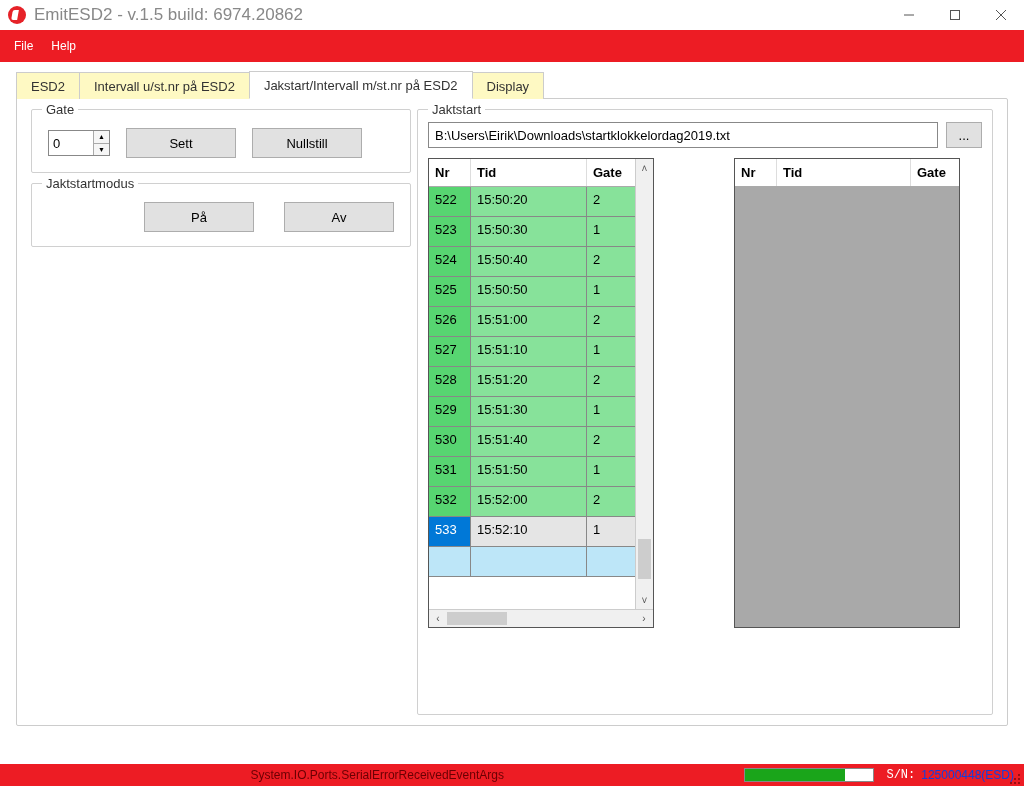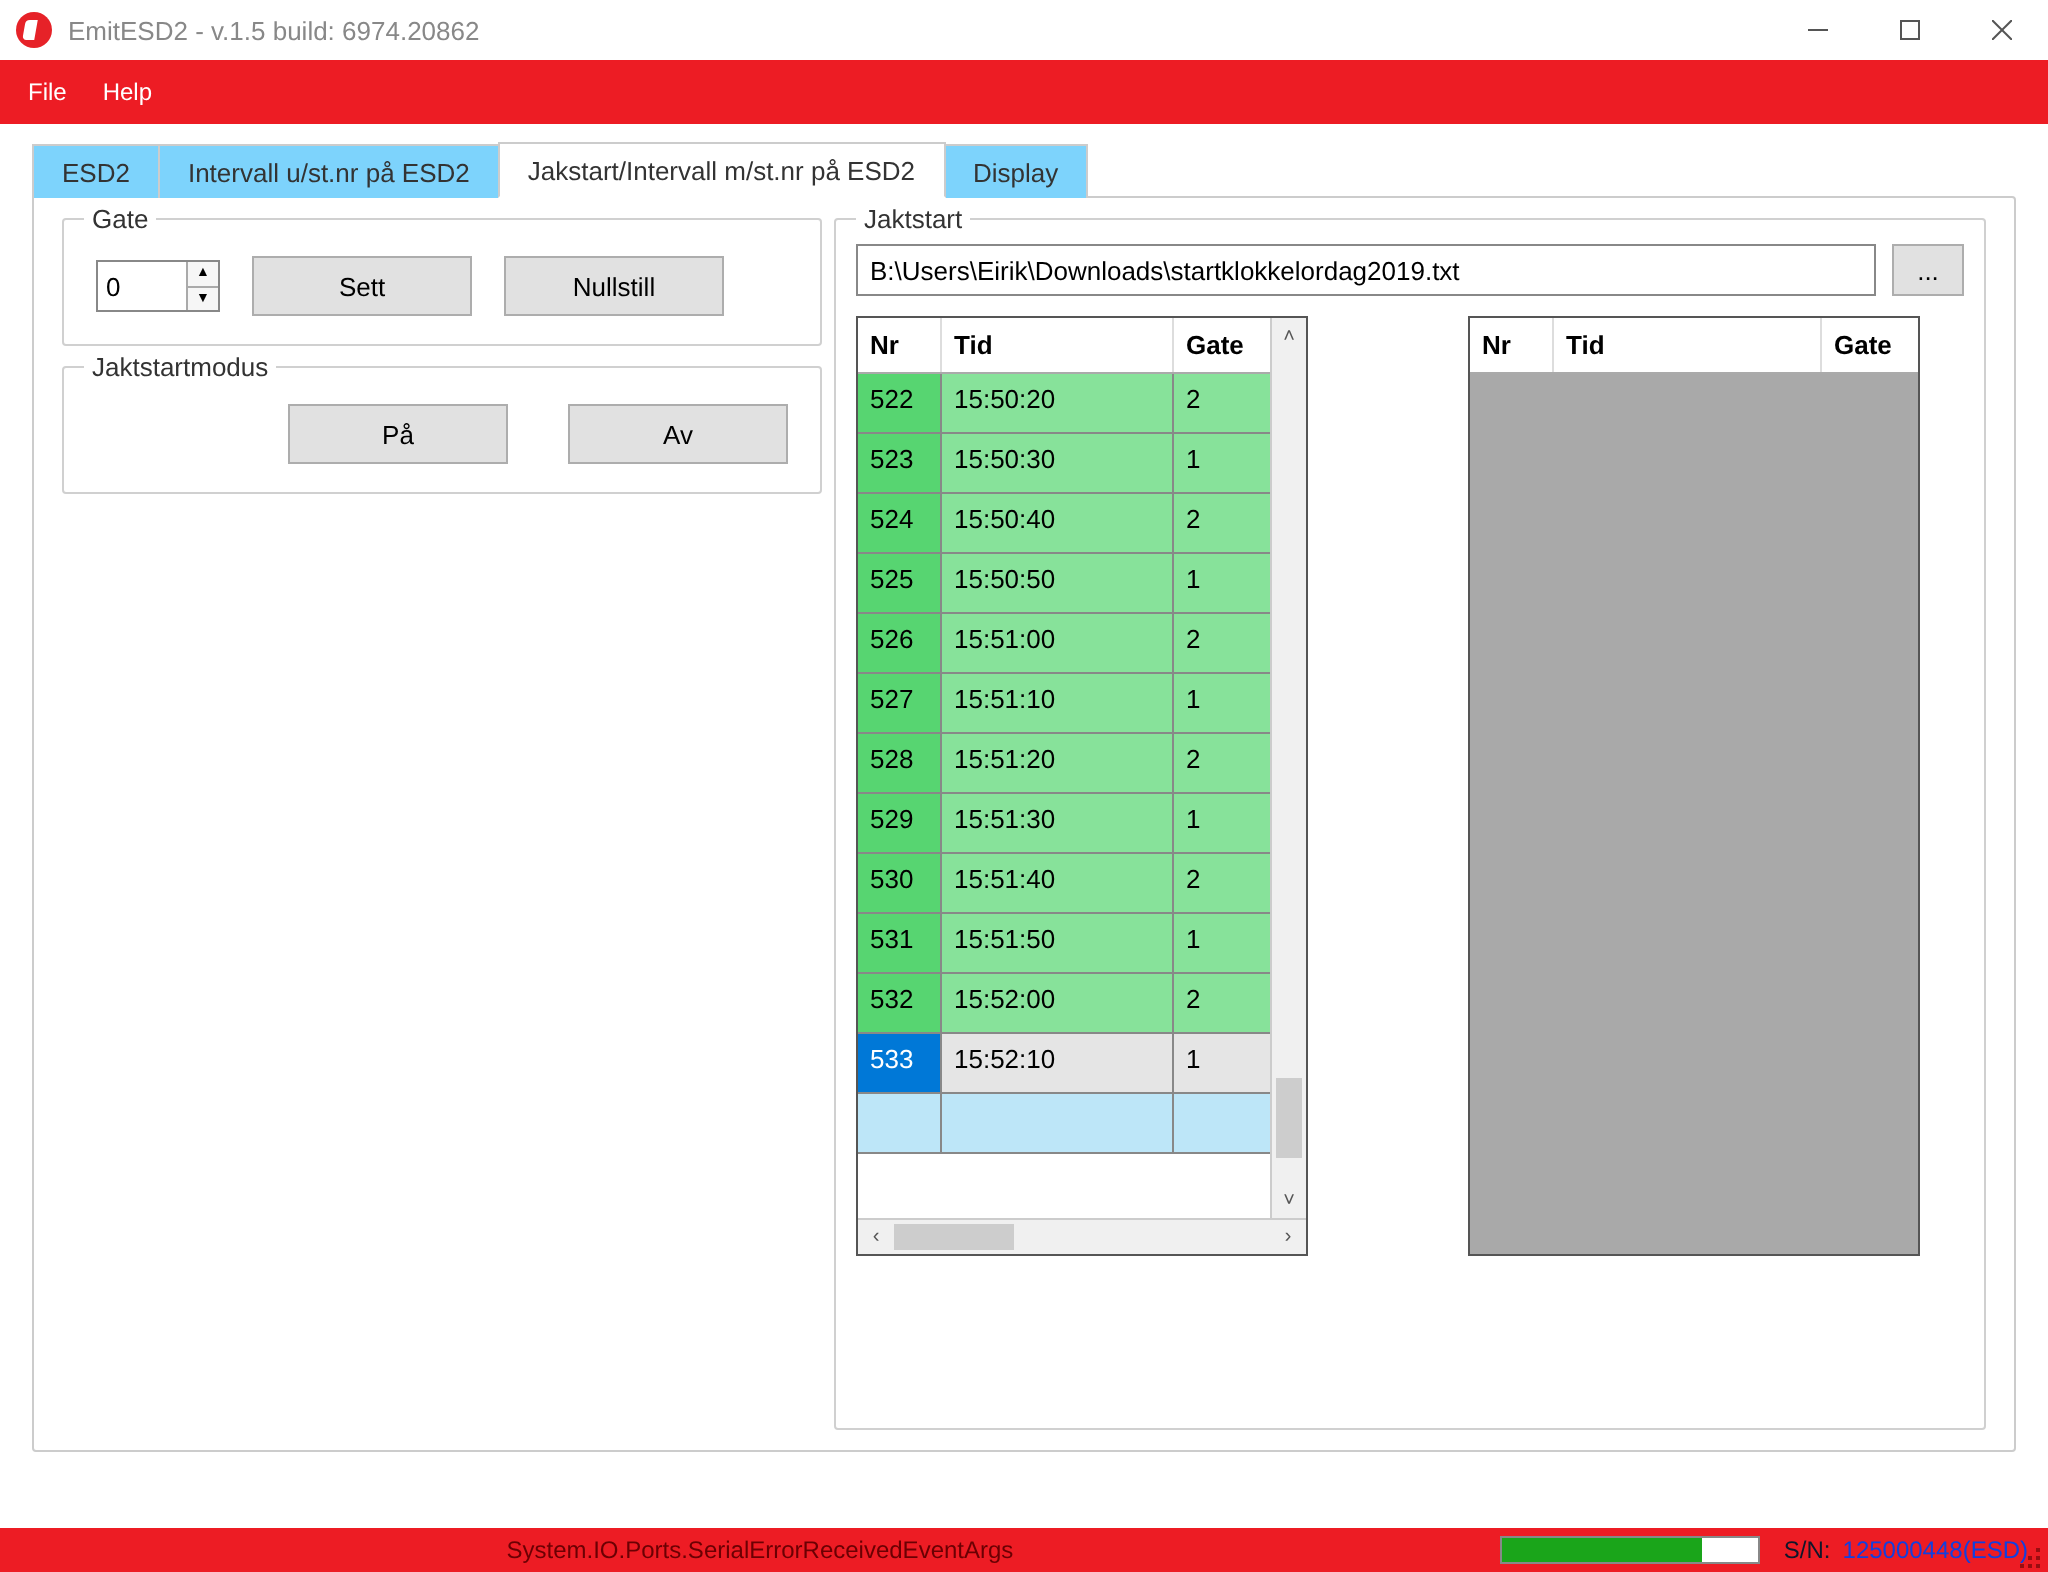--- a/index.html
+++ b/index.html
@@ -2,32 +2,32 @@
 <html><head>
 <meta charset="utf-8">
 <style>
 * { box-sizing: border-box; margin: 0; padding: 0; font-family: "Segoe UI", Tahoma, sans-serif; }
 body { background: #fff; width: 1024px; height: 786px; overflow: hidden; position: relative; }
 
 
 .titlebar { height: 30px; background: #fff; display: flex; align-items: center; padding: 0 0 0 8px; }
 .titlebar .app-icon { width: 18px; height: 18px; background: #e62228; border-radius: 50%; margin-right: 8px; position: relative; }
 .titlebar .app-icon::after { content: ''; position: absolute; left: 4px; top: 4px; width: 6px; height: 10px; background: #fff; border-radius: 2px 0 0 2px; transform: skewX(-10deg); }
-.titlebar .title-text { color: #888; font-size: 13px; flex: 1; }
+.titlebar .title-text { color: #888; font-size: 17px; flex: 1; }
 .titlebar .win-controls { display: flex; }
 .titlebar .win-btn { width: 46px; height: 30px; display: flex; align-items: center; justify-content: center; color: #888; font-size: 14px; cursor: default; }
 .titlebar .win-btn svg { width: 10px; height: 10px; stroke: #555; stroke-width: 1; fill: none; }
 
 
 .menubar { height: 32px; background: #ed1c24; display: flex; align-items: center; padding: 0 14px; gap: 18px; }
 .menubar .menu-item { color: #fff; font-size: 12px; cursor: default; }
 
 
 .tab-strip { display: flex; align-items: flex-end; padding: 12px 16px 0 16px; height: 36px; }
-.tab { padding: 6px 14px 5px 14px; font-size: 13px; color: #333; background: #7dd3fc; border: 1px solid #ccc; border-bottom: none; margin-right: -1px; cursor: default; position: relative; top: 1px; }
+.tab { padding: 6px 14px 5px 14px; font-size: 13px; color: #333; background: #fef9c3; border: 1px solid #ccc; border-bottom: none; margin-right: -1px; cursor: default; position: relative; top: 1px; }
 .tab.active { background: #fff; border-bottom: 1px solid #fff; z-index: 2; }
 
 
 .tab-page { margin: 0 16px 10px 16px; border: 1px solid #ccc; border-radius: 0 2px 2px 2px; height: 628px; padding: 10px 14px; display: flex; gap: 6px; background: #fff; }
 
 .left-col { width: 380px; display: flex; flex-direction: column; gap: 10px; }
 
 .groupbox { border: 1px solid #d0d0d0; border-radius: 2px; padding: 18px 16px 14px 16px; position: relative; }
 .groupbox > legend, .gb-title { position: absolute; top: -8px; left: 10px; background: #fff; padding: 0 4px; font-size: 13px; color: #333; }
 
@@ -80,21 +80,21 @@
 .hscroll .track { flex: 1; position: relative; }
 .hscroll .thumb { position: absolute; left: 0; top: 2px; bottom: 2px; width: 60px; background: #cdcdcd; }
 
 .left-table-inner { position: absolute; top: 0; left: 0; right: 18px; bottom: 18px; overflow: hidden; display: flex; flex-direction: column; }
 
 
 .statusbar { position: absolute; bottom: 0; left: 0; right: 0; height: 22px; background: #ed1c24; display: flex; align-items: center; padding: 0 10px; font-size: 12px; text-align: center; }
 .status-err { color: #6b0003; flex: 1; }
 .progress { width: 130px; height: 14px; border: 1px solid #888; background: #fff; margin-right: 12px; position: relative; }
 .progress .fill { position: absolute; left: 0; top: 0; bottom: 0; width: 78%; background: #1aa51a; }
-.sn-label { color: #0f172a; margin-right: 6px; }
+.sn-label { color: #ffffff; margin-right: 6px; font-family: Liberation Mono, monospace; }
 .sn-val { color: #1040e0; }
 .grip { position: absolute; right: 4px; bottom: 2px; width: 14px; height: 14px; }
 .grip span { position: absolute; width: 2px; height: 2px; background: #9a0d10; }
 </style>
 </head>
 <body>
 
 <div class="titlebar">
   <div class="app-icon"></div>
   <div class="title-text">EmitESD2  - v.1.5   build: 6974.20862</div>

